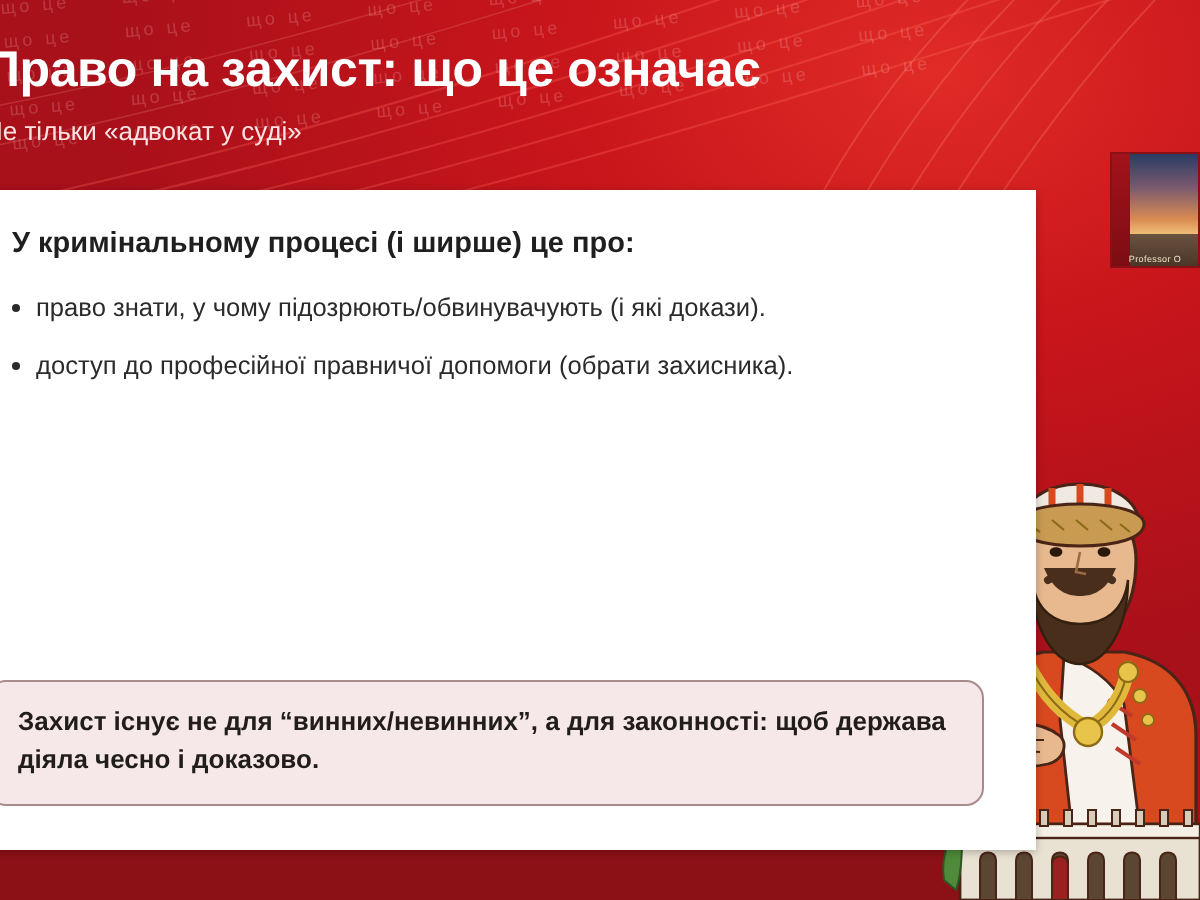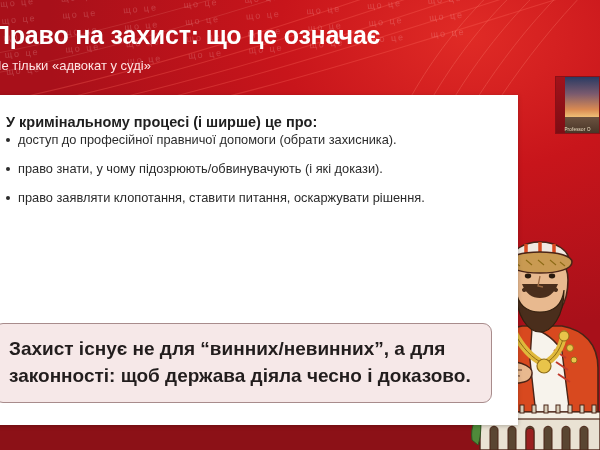--- a/index.html
+++ b/index.html
@@ -99,20 +99,21 @@
     box-shadow: 0 1px 4px rgba(0,0,0,.25);
   }
   .card-inner {
     padding: 18px 16px 0 20px;
   }
   .card-heading {
     font-size: 14.5px;
     font-weight: bold;
     color: #1f1f1f;
     line-height: 1.25;
+    margin-bottom: 14px;
   }
   .bullet-list {
     list-style: none;
     margin: 0;
     padding: 0;
   }
   .bullet-item {
     position: relative;
     font-size: 12.8px;
     color: #2b2b2b;
@@ -134,21 +135,21 @@
     left: 8px;
     bottom: 22px;
     width: 498px;
     box-sizing: border-box;
     background: #f6e8e8;
     border: 1px solid #a88c8c;
     border-radius: 9px;
     padding: 11px 14px 12px 14px;
   }
   .callout-text {
-    font-size: 19px;
+    font-size: 13px;
     font-weight: bold;
     color: #221d1d;
     line-height: 1.45;
   }
 
   
   .video-thumb {
     position: absolute;
     right: 0px;
     top: 76px;
@@ -241,23 +242,22 @@
 
   <div class="header">
     <div class="slide-title">Право на захист: що це означає</div>
     <div class="slide-subtitle">Не тільки «адвокат у суді»</div>
   </div>
 
   <div class="card">
     <div class="card-inner">
       <div class="card-heading">У кримінальному процесі (і ширше) це про:</div>
       <ul class="bullet-list">
+        <li class="bullet-item">право знати, у чому підозрюють/обвинувачують (і які докази).</li>
         <li class="bullet-item">доступ до професійної правничої допомоги (обрати захисника).</li>
-        <li class="bullet-item">право знати, у чому підозрюють/обвинувачують (і які докази).</li>
-        <li class="bullet-item">право заявляти клопотання, ставити питання, оскаржувати рішення.</li>
       </ul>
     </div>
     <div class="callout">
       <div class="callout-text">Захист існує не для “винних/невинних”, а для законності: щоб держава діяла чесно і доказово.</div>
     </div>
   </div>
 
   <div class="video-thumb">
     <div class="vt-sky"></div>
     <div class="vt-ground"></div>

